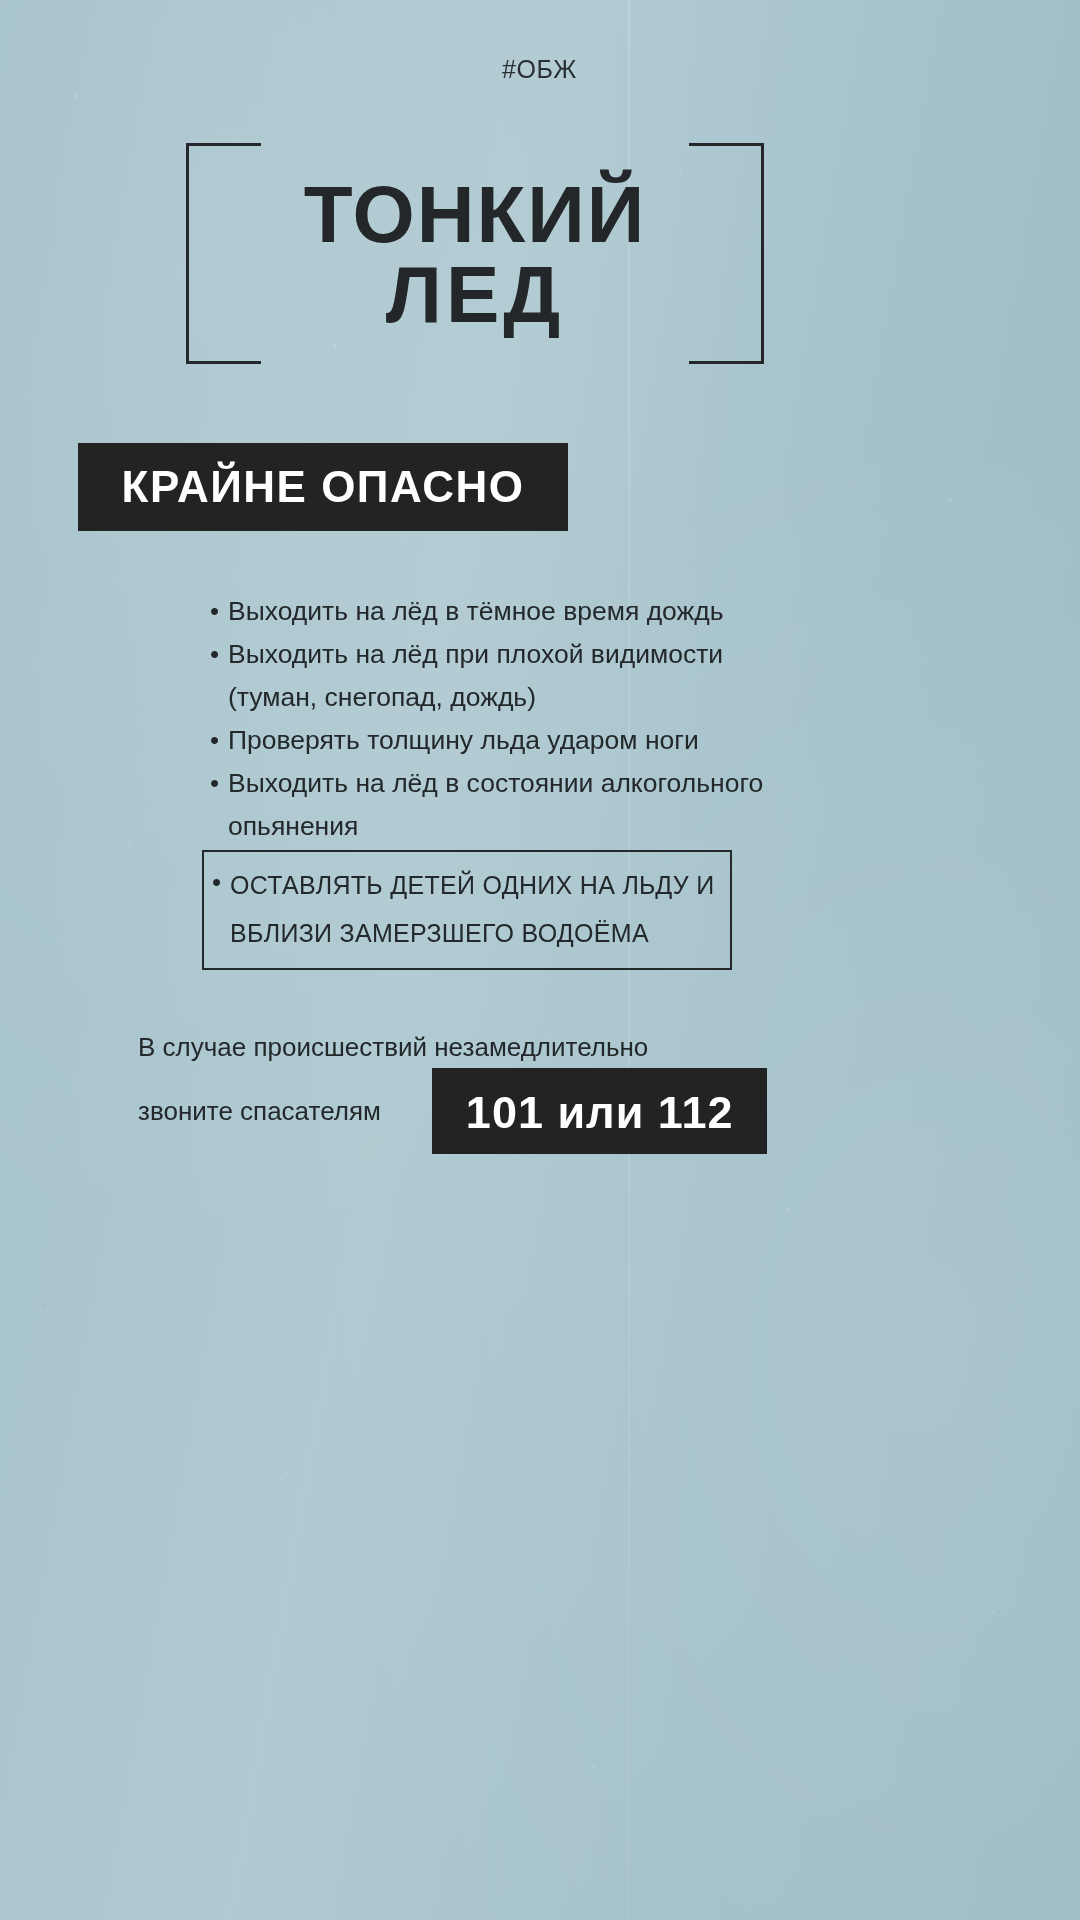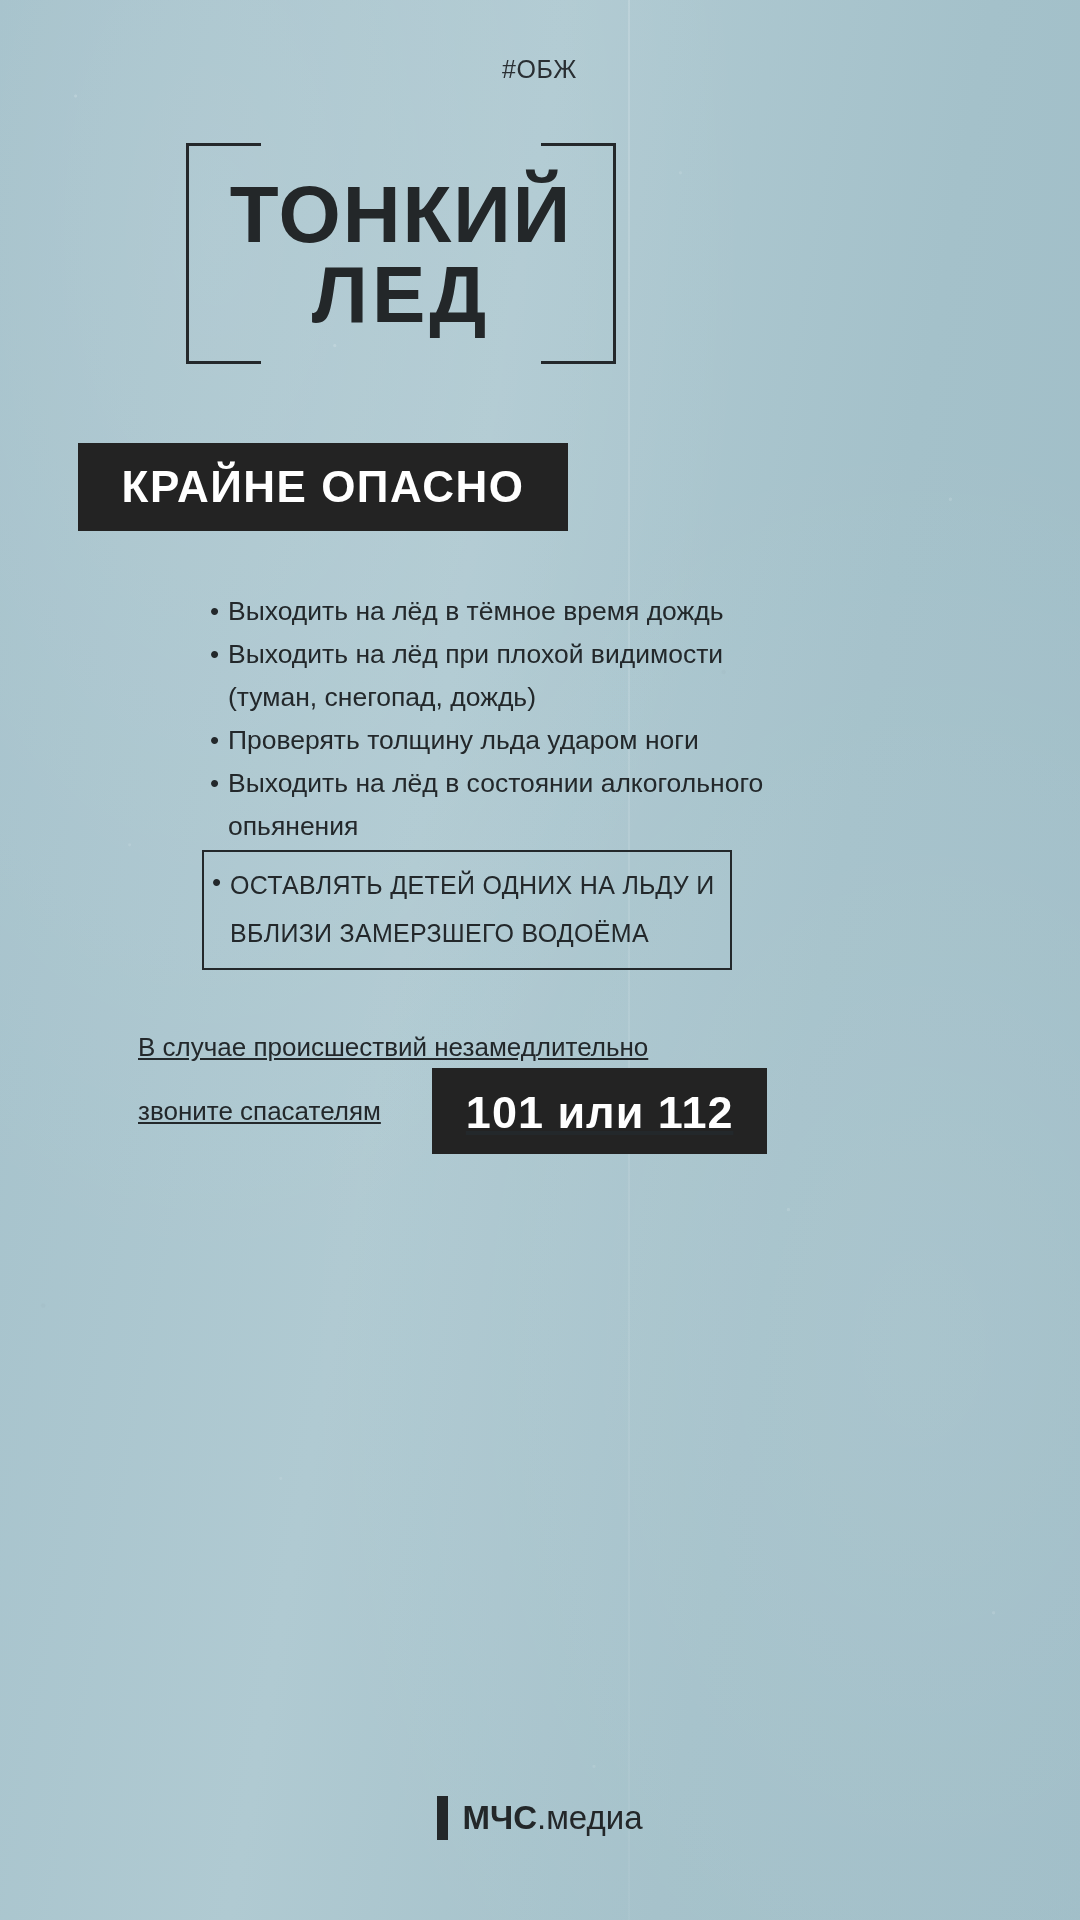--- a/index.html
+++ b/index.html
@@ -62,21 +62,21 @@
     letter-spacing: .5px;
     color: #2a2f33;
     font-weight: 400;
   }
 
   
   .title-wrap {
     position: absolute;
     top: 143px;
     left: 186px;
-    width: 430px;
+    width: 578px;
     height: 215px;
   }
   .bracket {
     position: absolute;
     width: 72px;
     height: 215px;
     border-top: 3px solid #24282b;
     border-bottom: 3px solid #24282b;
   }
   .bracket.left  { left: 0;  border-left: 3px solid #24282b; }
@@ -152,21 +152,20 @@
 
   
   .call {
     position: absolute;
     top: 1028px;
     left: 138px;
     width: 660px;
     color: #23282b;
     font-size: 26px;
     line-height: 38px;
-    text-decoration: underline;
   }
   .call-line2 {
     display: flex;
     align-items: center;
     margin-top: 2px;
     gap: 37px;
   }
   .phone-box {
     margin-left: 14px;
     background: #232323;
@@ -280,19 +279,13 @@
 
   <div class="call">
     <div>В случае происшествий незамедлительно</div>
     <div class="call-line2">
       <span>звоните спасателям</span>
       <span class="phone-box">101 или 112</span>
     </div>
   </div>
 
 
-  <div class="footer">
-    <div class="logo-bar"></div>
-    <div class="logo-text">
-      <span class="bold">МЧС</span><span class="light">.медиа</span>
-    </div>
-  </div>
 </div>
 
 </body></html>

